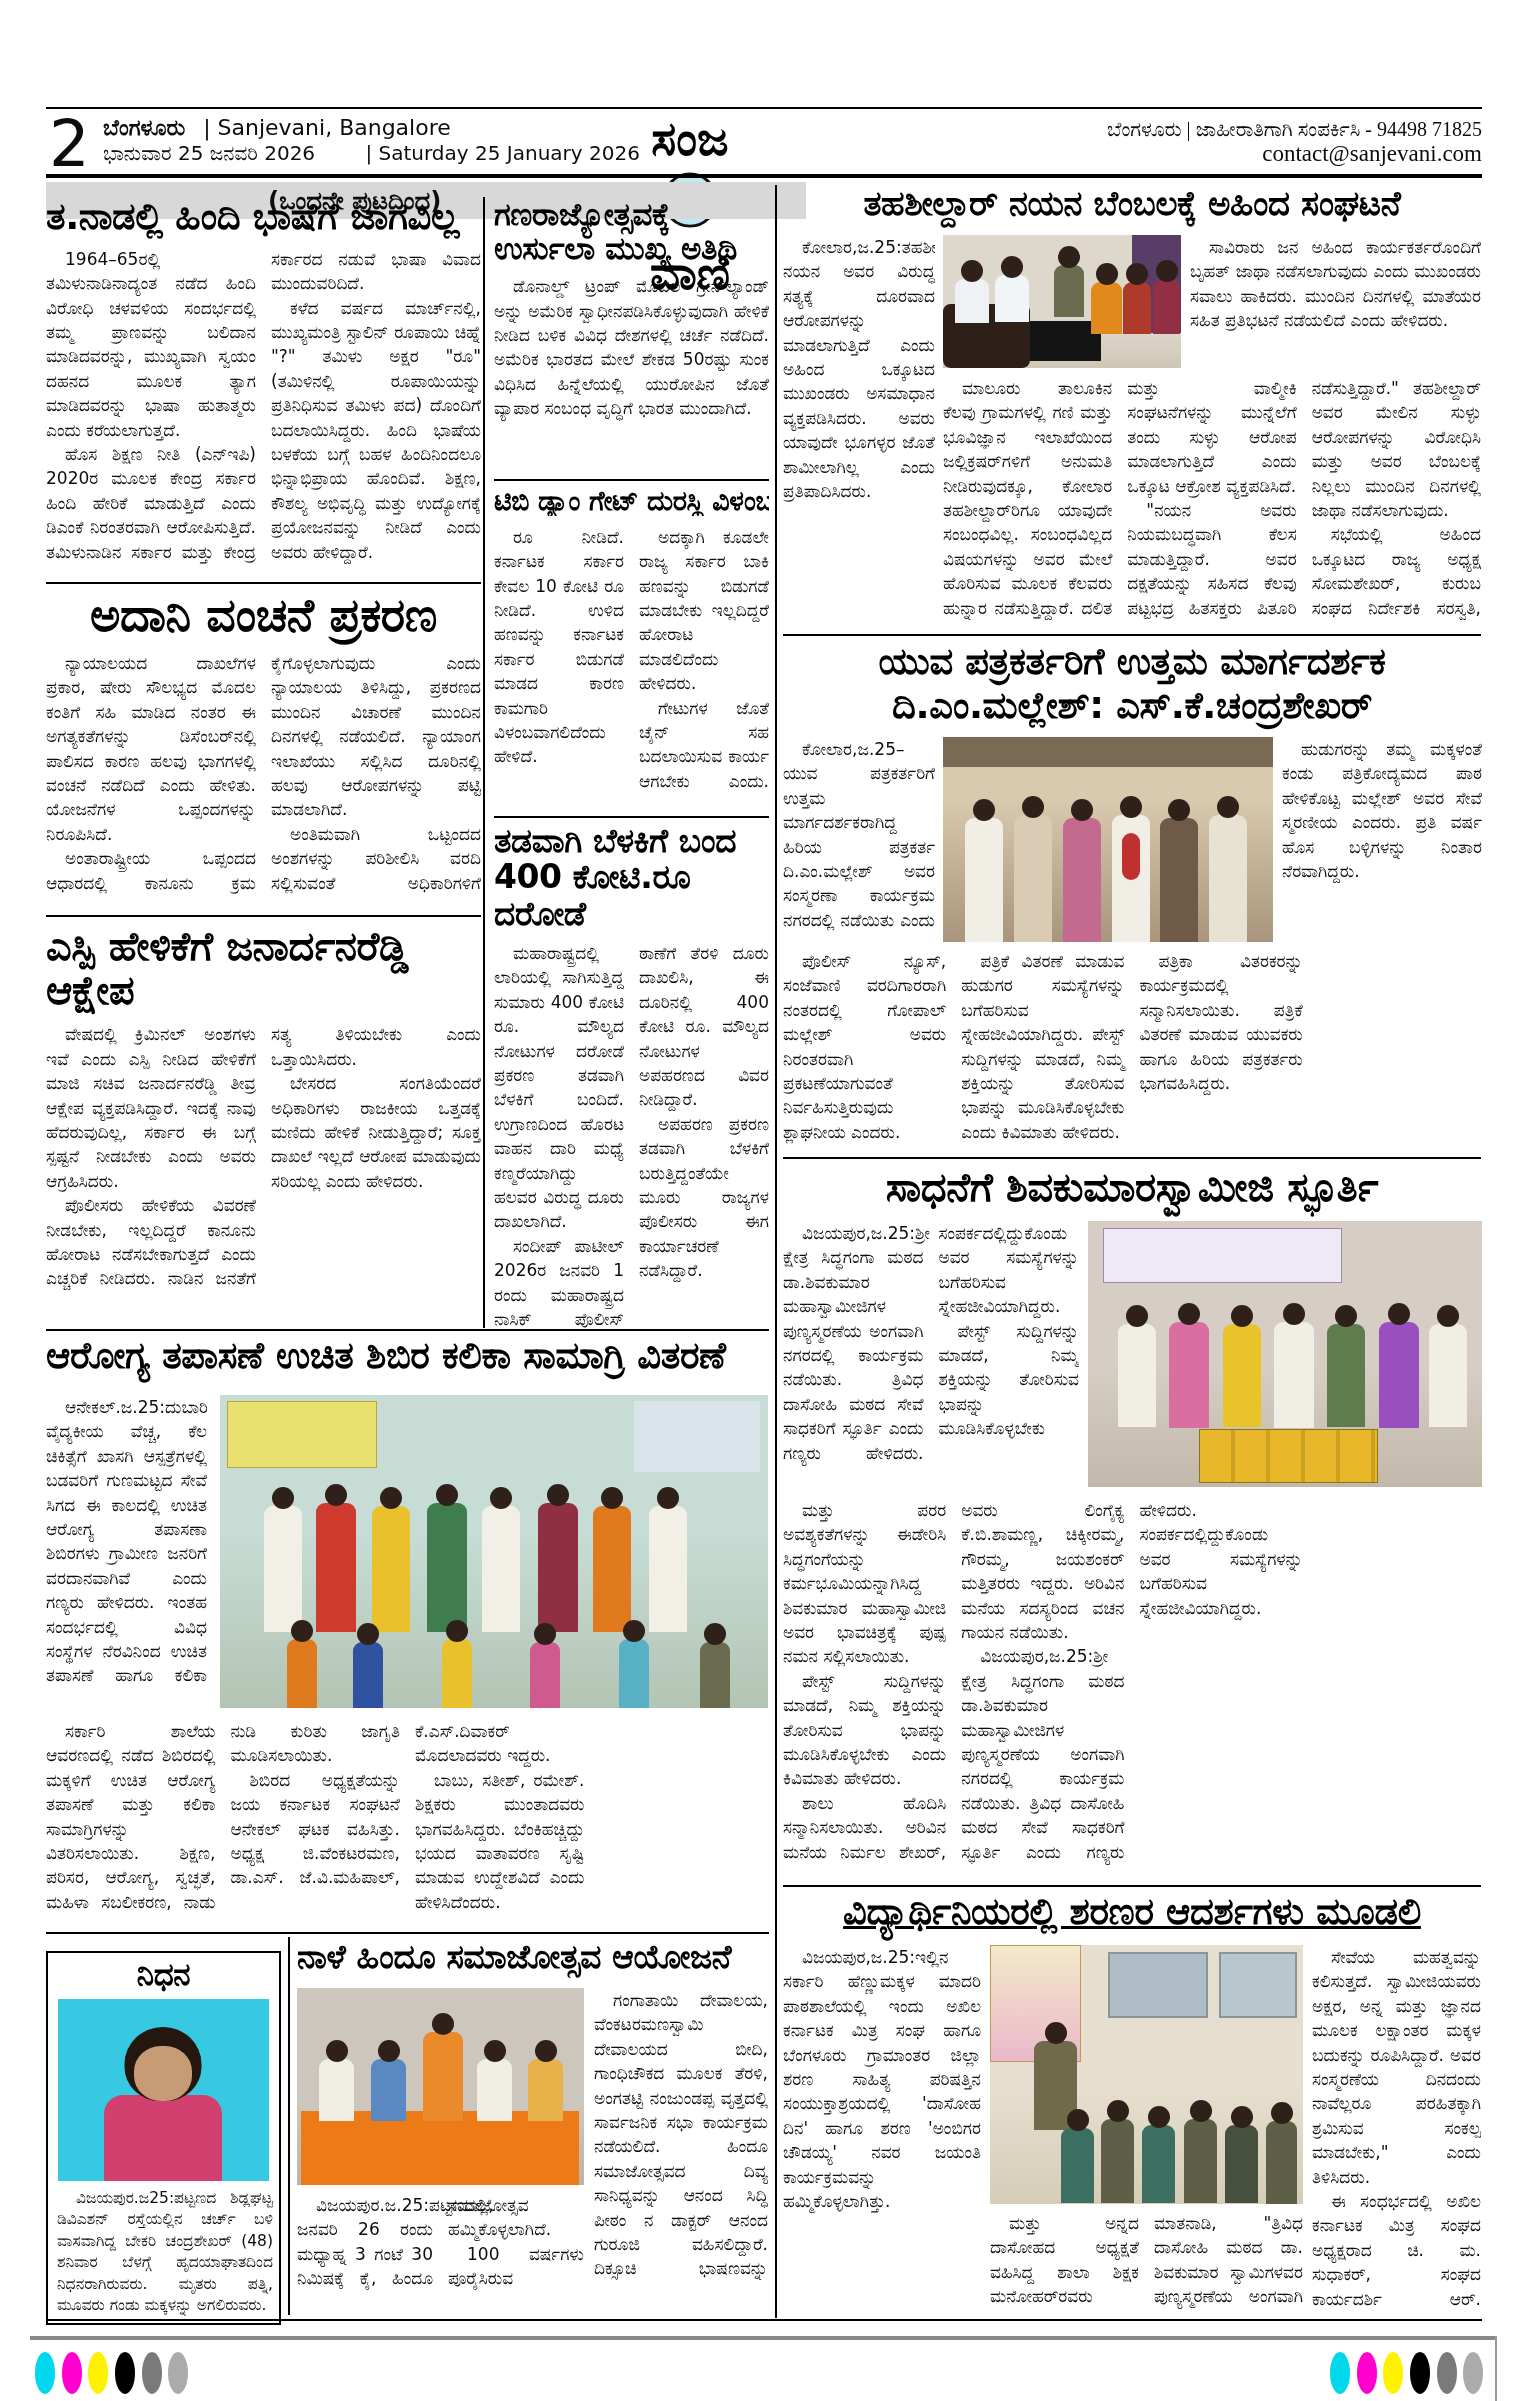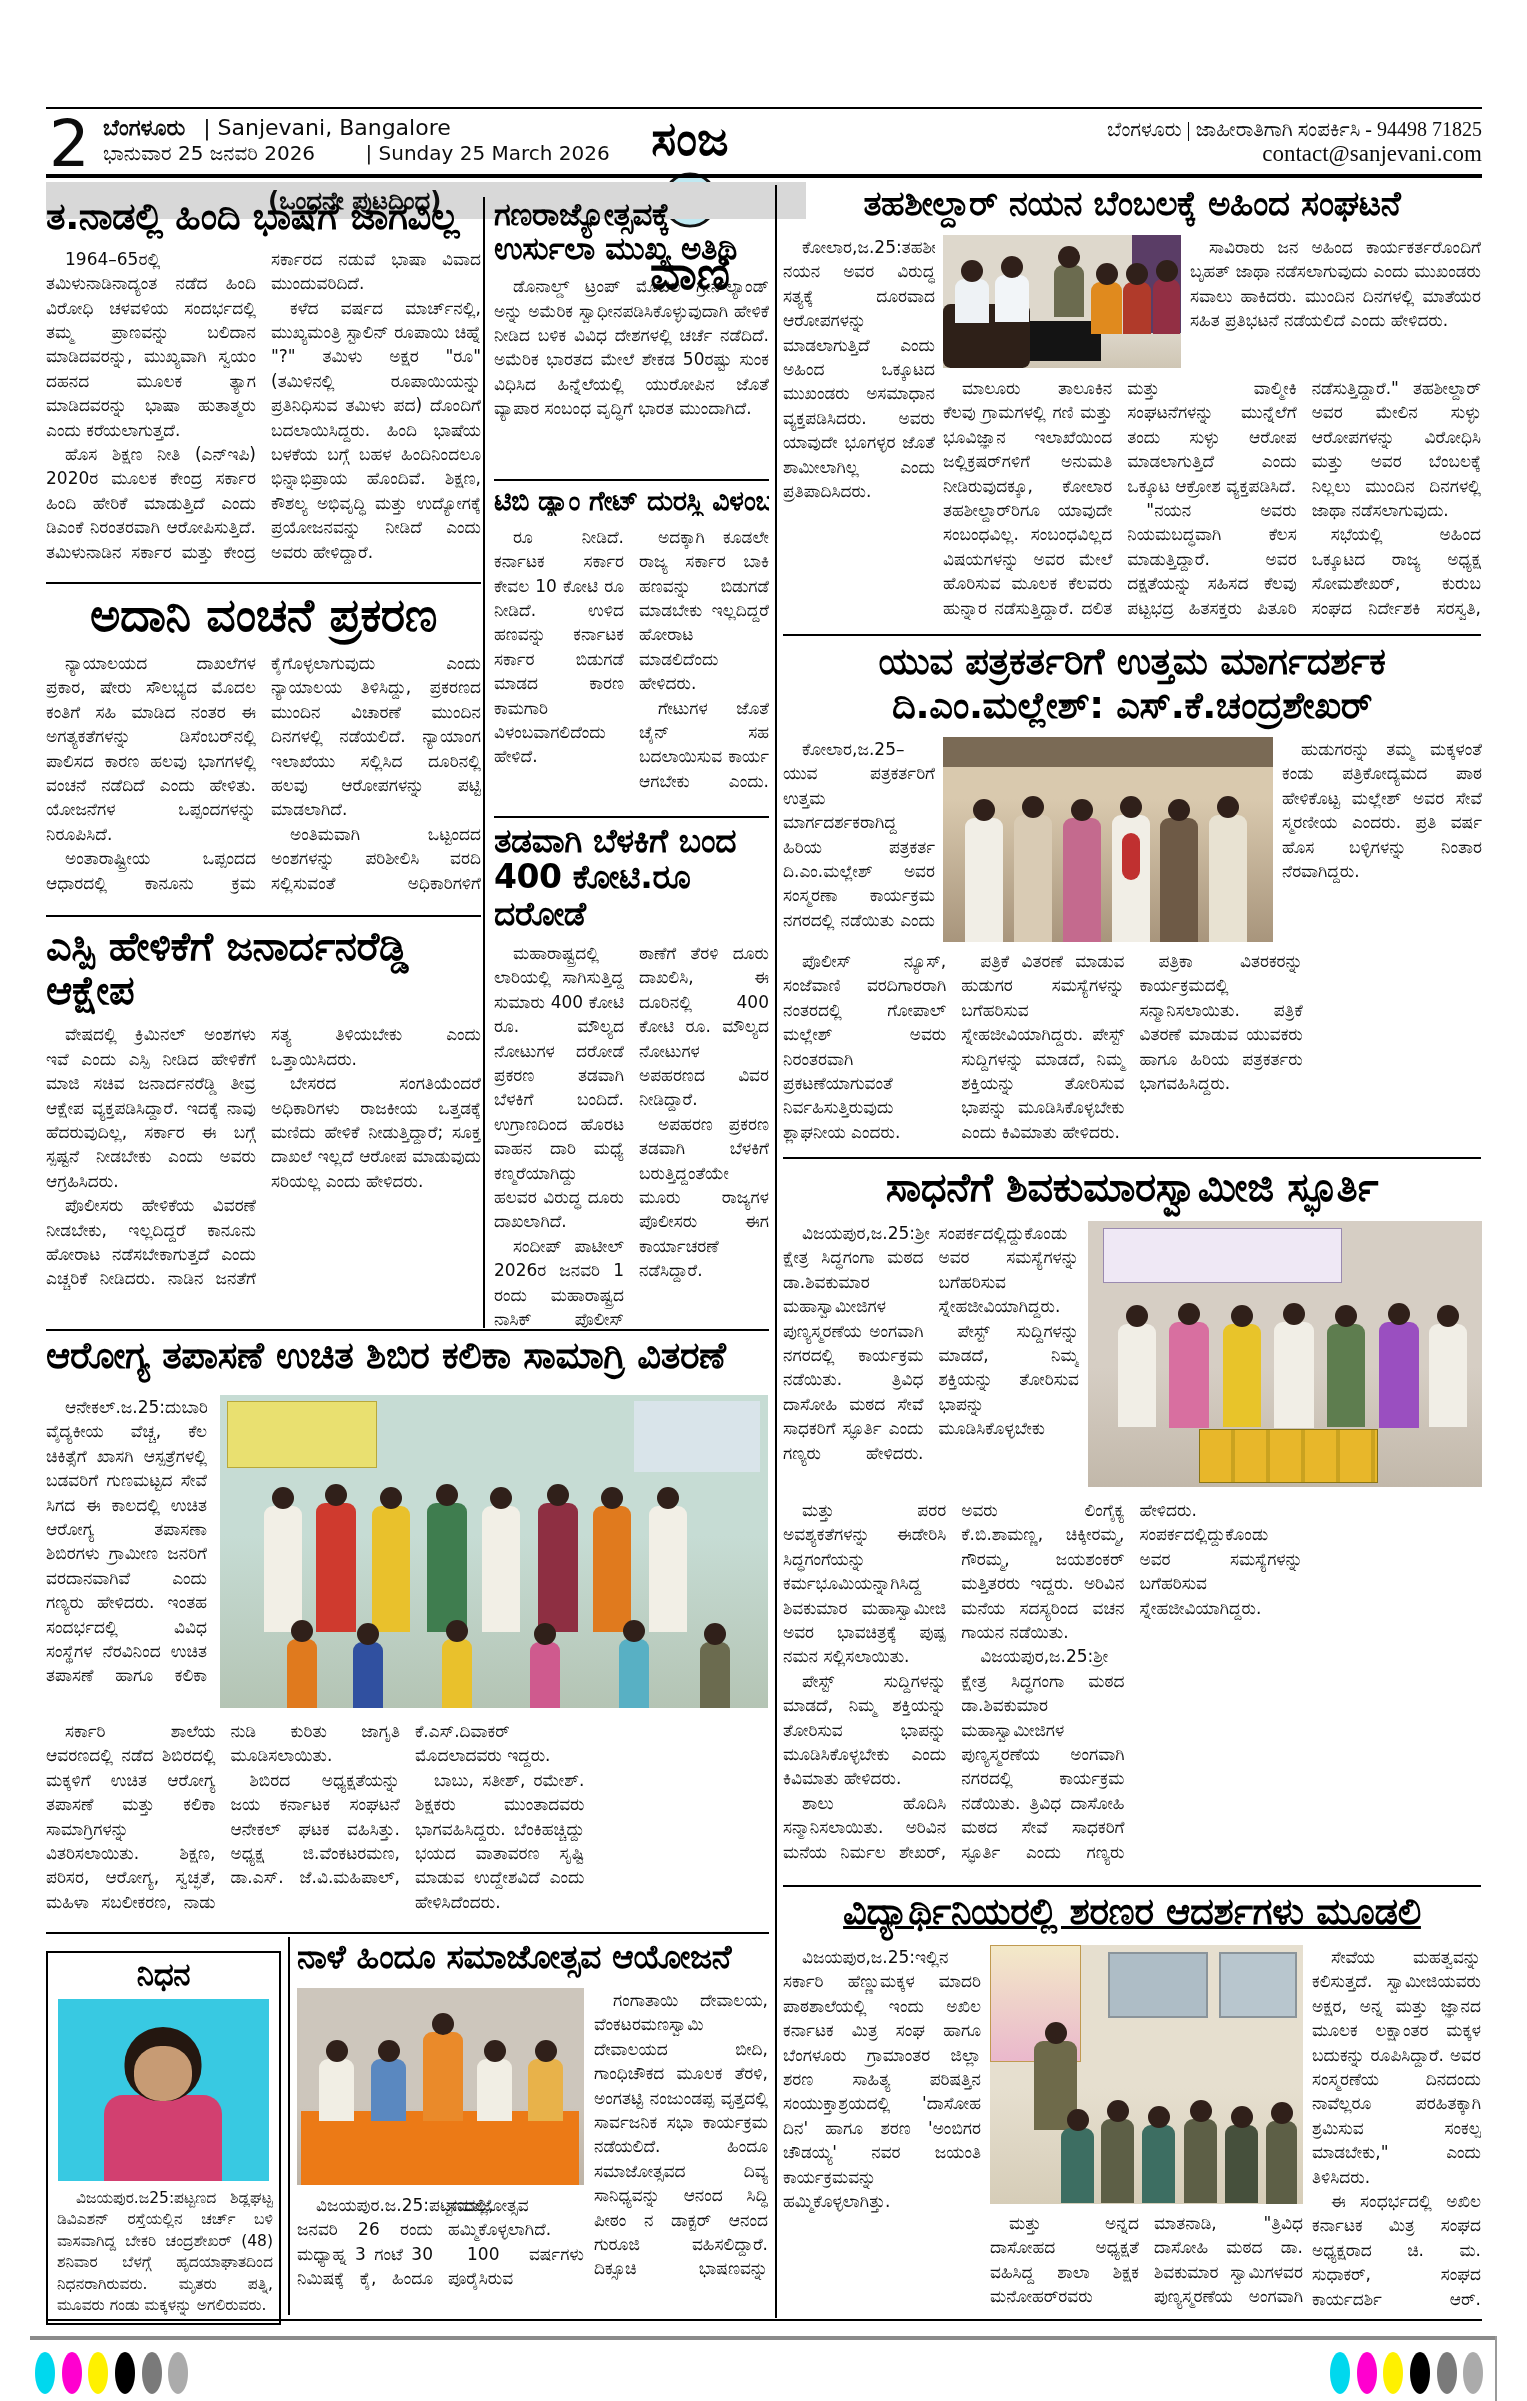--- a/index.html
+++ b/index.html
@@ -37,21 +37,21 @@
 
   <div class="abs" style="left:49px;top:115px;display:flex;gap:13.3px;align-items:flex-start;">
     <div style="font-size:64px;line-height:59px;font-weight:400;">2</div>
     <div>
       <div style="font-size:22px;font-weight:bold;">
         <span>ಬೆಂಗಳೂರು</span>
         <span style="font-weight:normal;margin-left:10.3px;">| Sanjevani, Bangalore</span>
       </div>
       <div class="mast-small">
         <span>ಭಾನುವಾರ 25 ಜನವರಿ 2026</span>
-        <span style="margin-left:44px;">| Sunday 25 March 2026</span>
+        <span style="margin-left:44px;">| Saturday 25 January 2026</span>
       </div>
     </div>
   </div>
 
   <div class="abs logo" style="left:650px;top:111px;flex-direction:column;">
     <span>ಸಂಜ</span>
     <span>
       <svg width="58" height="58" viewBox="0 0 60 60">
         <circle cx="30" cy="30" r="27" fill="#bfe9f2" stroke="#111" stroke-width="3"></circle>
         <path d="M16 38 Q26 18 46 21 Q36 27 34 34 Q29 45 19 42 Z" fill="#ffffff" stroke="#123a44" stroke-width="2"></path>

